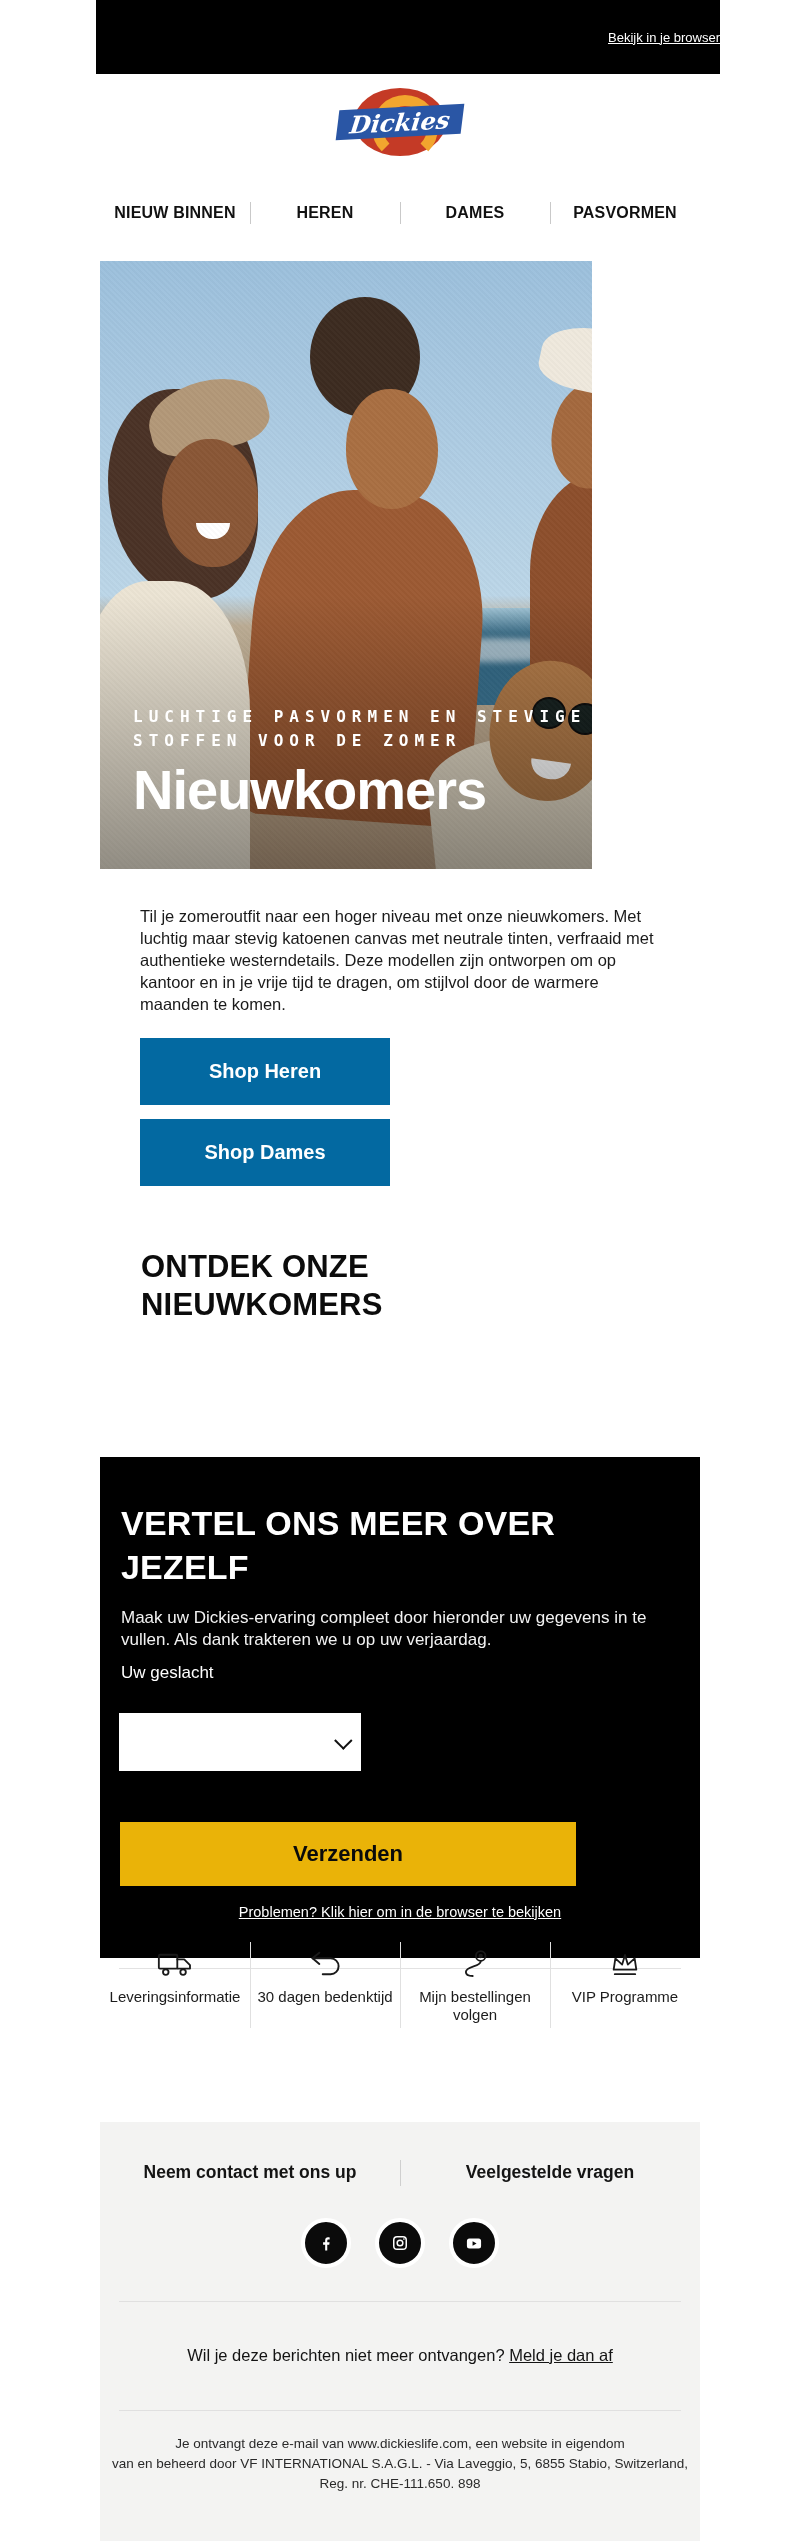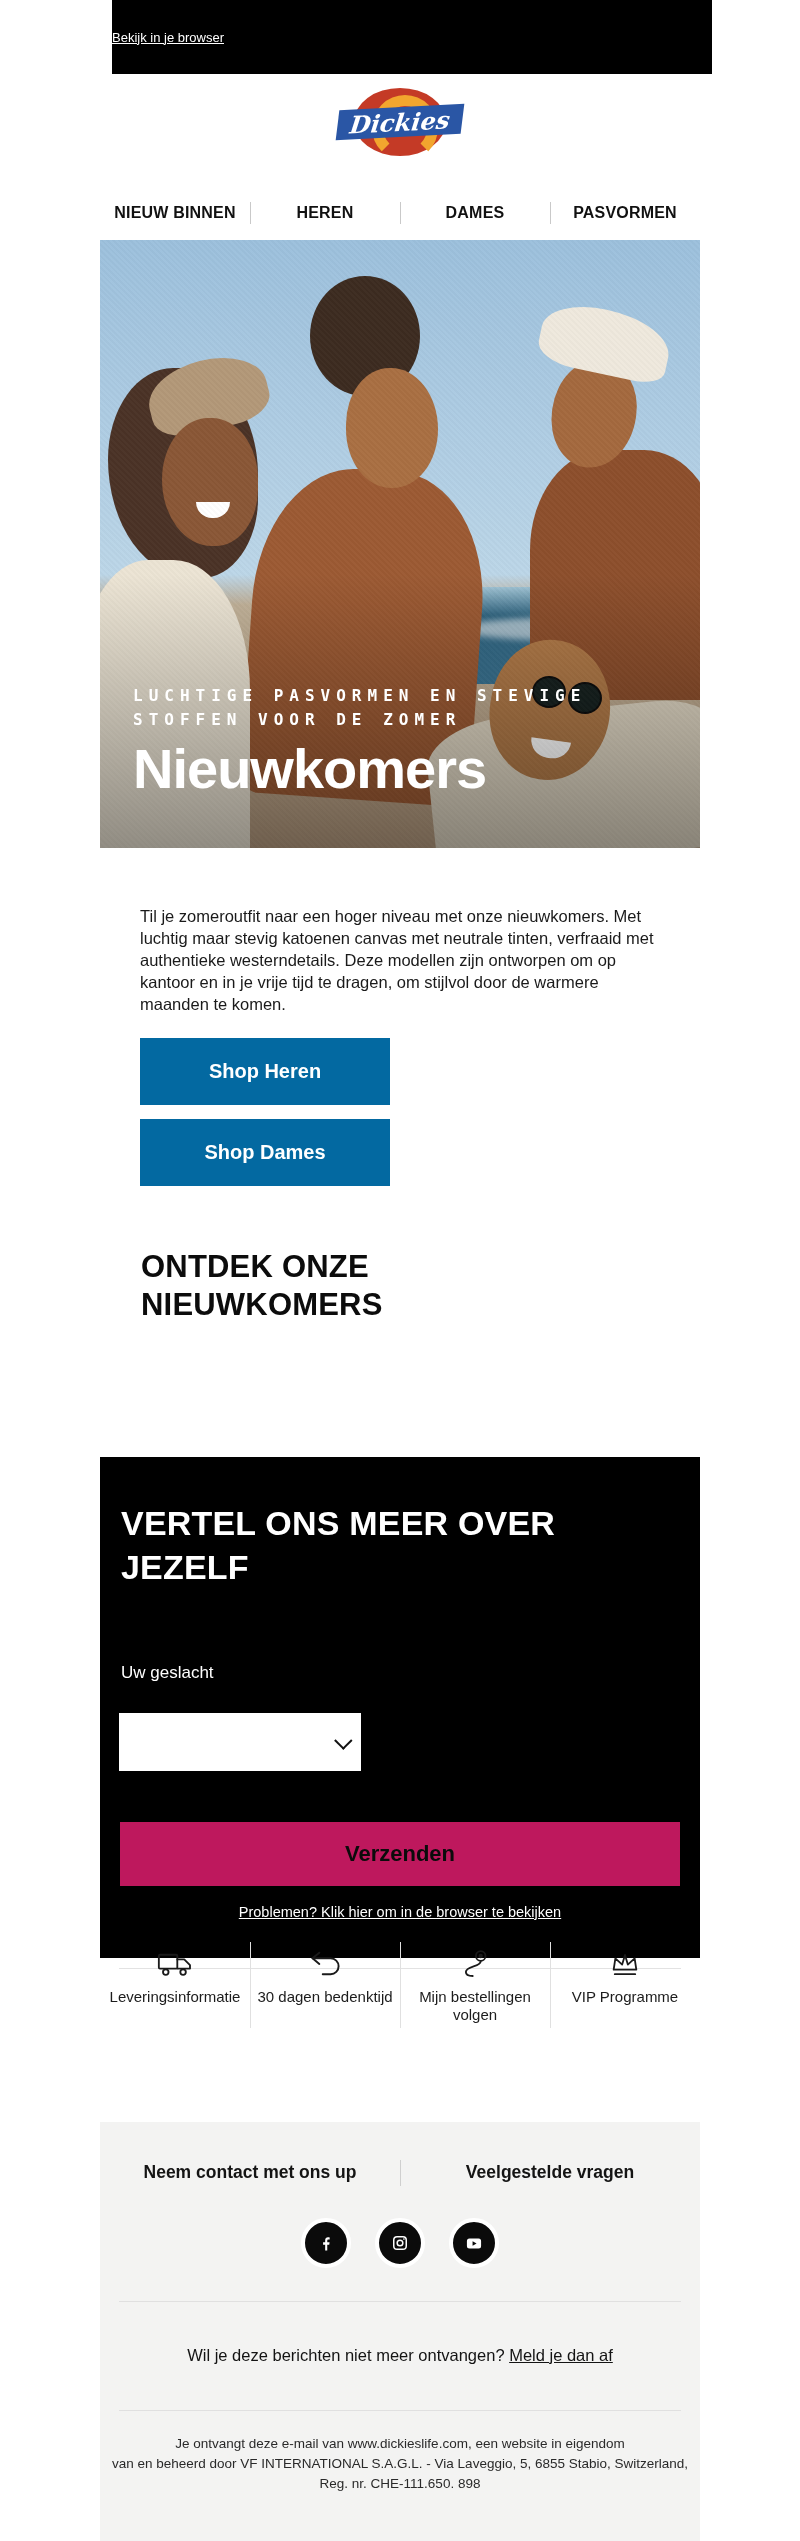--- a/index.html
+++ b/index.html
@@ -1,41 +1,41 @@
 <!DOCTYPE html>
 <html><head>
 <meta charset="utf-8">
 <style>
   html,body{margin:0;padding:0;background:#fff;}
   .page{position:relative;width:800px;height:2541px;background:#fff;overflow:hidden;
         font-family:"Liberation Sans", sans-serif;color:#111;}
 
   
-  .topbar{position:absolute;left:112px;top:0;width:600px;height:74px;background:#000;
-          display:flex;align-items:center;justify-content:flex-start;}
+  .topbar{position:absolute;left:96px;top:0;width:600px;height:74px;background:#000;
+          display:flex;align-items:center;justify-content:flex-end;padding-left:24px;}
   .topbar a{color:#fff;font-size:13px;text-decoration:underline;}
 
   
   .logo{position:absolute;left:340px;top:86px;width:120px;height:72px;}
   .logo .oval{position:absolute;left:14px;top:2px;width:92px;height:68px;background:#c43a26;border-radius:50%;}
   .logo .shoe{position:absolute;left:32px;top:9px;width:44px;height:44px;border:11px solid #f2a62e;
               border-radius:50%;border-bottom-color:transparent;transform:rotate(0deg);}
   .logo .banner{position:absolute;left:-2px;top:21px;width:124px;height:30px;background:#2a56a5;
                 transform:skewX(-10deg) rotate(-3deg);display:flex;align-items:center;justify-content:center;}
   .logo .banner span{font-family:"DejaVu Serif", serif;font-style:italic;font-weight:bold;
                      color:#fff;font-size:24px;letter-spacing:0px;}
 
   
   .nav{position:absolute;left:100px;top:198px;width:600px;height:30px;display:flex;}
   .nav .cell{width:150px;display:flex;align-items:center;justify-content:center;
              font-weight:bold;font-size:16px;letter-spacing:.2px;cursor:pointer;position:relative;}
   .nav .cell + .cell::before{content:"";position:absolute;left:0;top:4px;height:22px;width:1px;background:#c9c9c9;}
 
   
-  .hero{position:absolute;left:100px;top:240px;width:600px;height:608px;overflow:hidden;
+  .hero{position:absolute;left:100px;top:261px;width:492px;height:608px;overflow:hidden;
         background:linear-gradient(#9cc0dc 0%,#bcd6e8 55%,#c3b39a 60%,#b59a7e 100%);}
   .hero .shape{position:absolute;}
   .sea{left:52%;top:57%;width:48%;height:16%;background:linear-gradient(#9fc3d4,#2f6480 30%,#3a7392);}
   .foam{left:60%;top:62%;width:40%;height:4%;background:rgba(255,255,255,.55);border-radius:50%;filter:blur(3px);}
   .p1-hair{left:8px;top:128px;width:150px;height:210px;background:#4a3226;border-radius:46% 54% 40% 60%;}
   .p1-band{left:48px;top:120px;width:120px;height:70px;background:#b39878;border-radius:60% 60% 40% 40%;transform:rotate(-14deg);}
   .p1-face{left:62px;top:178px;width:96px;height:128px;background:#8a5736;border-radius:50% 50% 46% 54%;}
   .p1-smile{left:96px;top:262px;width:34px;height:16px;background:#fff;border-radius:0 0 20px 20px;}
   .p1-top{left:-20px;top:320px;width:170px;height:290px;background:#ece4d4;border-radius:40% 45% 0 0;}
   .p2-hair{left:210px;top:36px;width:110px;height:120px;background:#3c2b20;border-radius:50%;}
@@ -68,21 +68,21 @@
   
   .form-section{position:absolute;left:100px;top:1457px;width:600px;height:501px;background:#000;color:#fff;}
   .form-h2{position:absolute;left:21px;top:44px;width:540px;font-weight:bold;font-size:34px;line-height:44px;letter-spacing:.2px;}
   .form-sub{position:absolute;left:21px;top:150px;width:556px;font-size:17px;line-height:22px;color:#f2f2f2;}
   .form-label{position:absolute;left:21px;top:206px;font-size:17px;color:#fff;}
   .gender-wrap{position:absolute;left:19px;top:256px;width:242px;height:58px;}
   .gender-wrap select{width:100%;height:100%;border:none;border-radius:0;background:#fff;
            -webkit-appearance:none;appearance:none;font-size:16px;padding:0 30px 0 10px;cursor:pointer;}
   .gender-wrap .chev{position:absolute;right:14px;top:24px;width:11px;height:11px;border-right:2.5px solid #111;
            border-bottom:2.5px solid #111;transform:rotate(45deg) translateY(-4px);pointer-events:none;}
-  .btn-submit{position:absolute;left:20px;top:365px;width:560px;height:64px;background:#be185d;border:none;
+  .btn-submit{position:absolute;left:20px;top:365px;width:456px;height:64px;background:#eab308;border:none;
               font-family:"Liberation Sans", sans-serif;font-weight:bold;font-size:22px;color:#0b0b0b;cursor:pointer;}
   .form-link{position:absolute;left:0;top:446px;width:100%;text-align:center;}
   .form-link a{color:#fff;font-size:14.5px;text-decoration:underline;}
 
   
   .hr{position:absolute;left:119px;width:562px;height:0;border-top:1px solid #e2e2e2;}
   .hr-top{top:1968px;}
   .features{position:absolute;left:100px;top:1936px;width:600px;height:94px;display:flex;}
   .feature{width:150px;display:flex;flex-direction:column;align-items:center;justify-content:flex-start;position:relative;cursor:pointer;}
   .feature + .feature::before{content:"";position:absolute;left:0;top:6px;bottom:2px;width:1px;background:#e0e0e0;}
@@ -159,20 +159,21 @@
   <button class="btn-dark btn-heren">Shop Heren</button>
   <button class="btn-dark btn-dames">Shop Dames</button>
 
   <div class="discover">
     <div>ONTDEK ONZE</div>
     <div>NIEUWKOMERS</div>
   </div>
 
   <div class="form-section">
     <div class="form-h2">VERTEL ONS MEER OVER JEZELF</div>
+    <div class="form-sub">Maak uw Dickies-ervaring compleet door hieronder uw gegevens in te vullen. Als dank trakteren we u op uw verjaardag.</div>
     <div class="form-label">Uw geslacht</div>
     <div class="gender-wrap">
       <select aria-label="Uw geslacht">
         <option value=""></option>
       </select>
       <span class="chev"></span>
     </div>
     <button class="btn-submit">Verzenden</button>
     <div class="form-link">
       <a href="#">Problemen? Klik hier om in de browser te bekijken</a>

